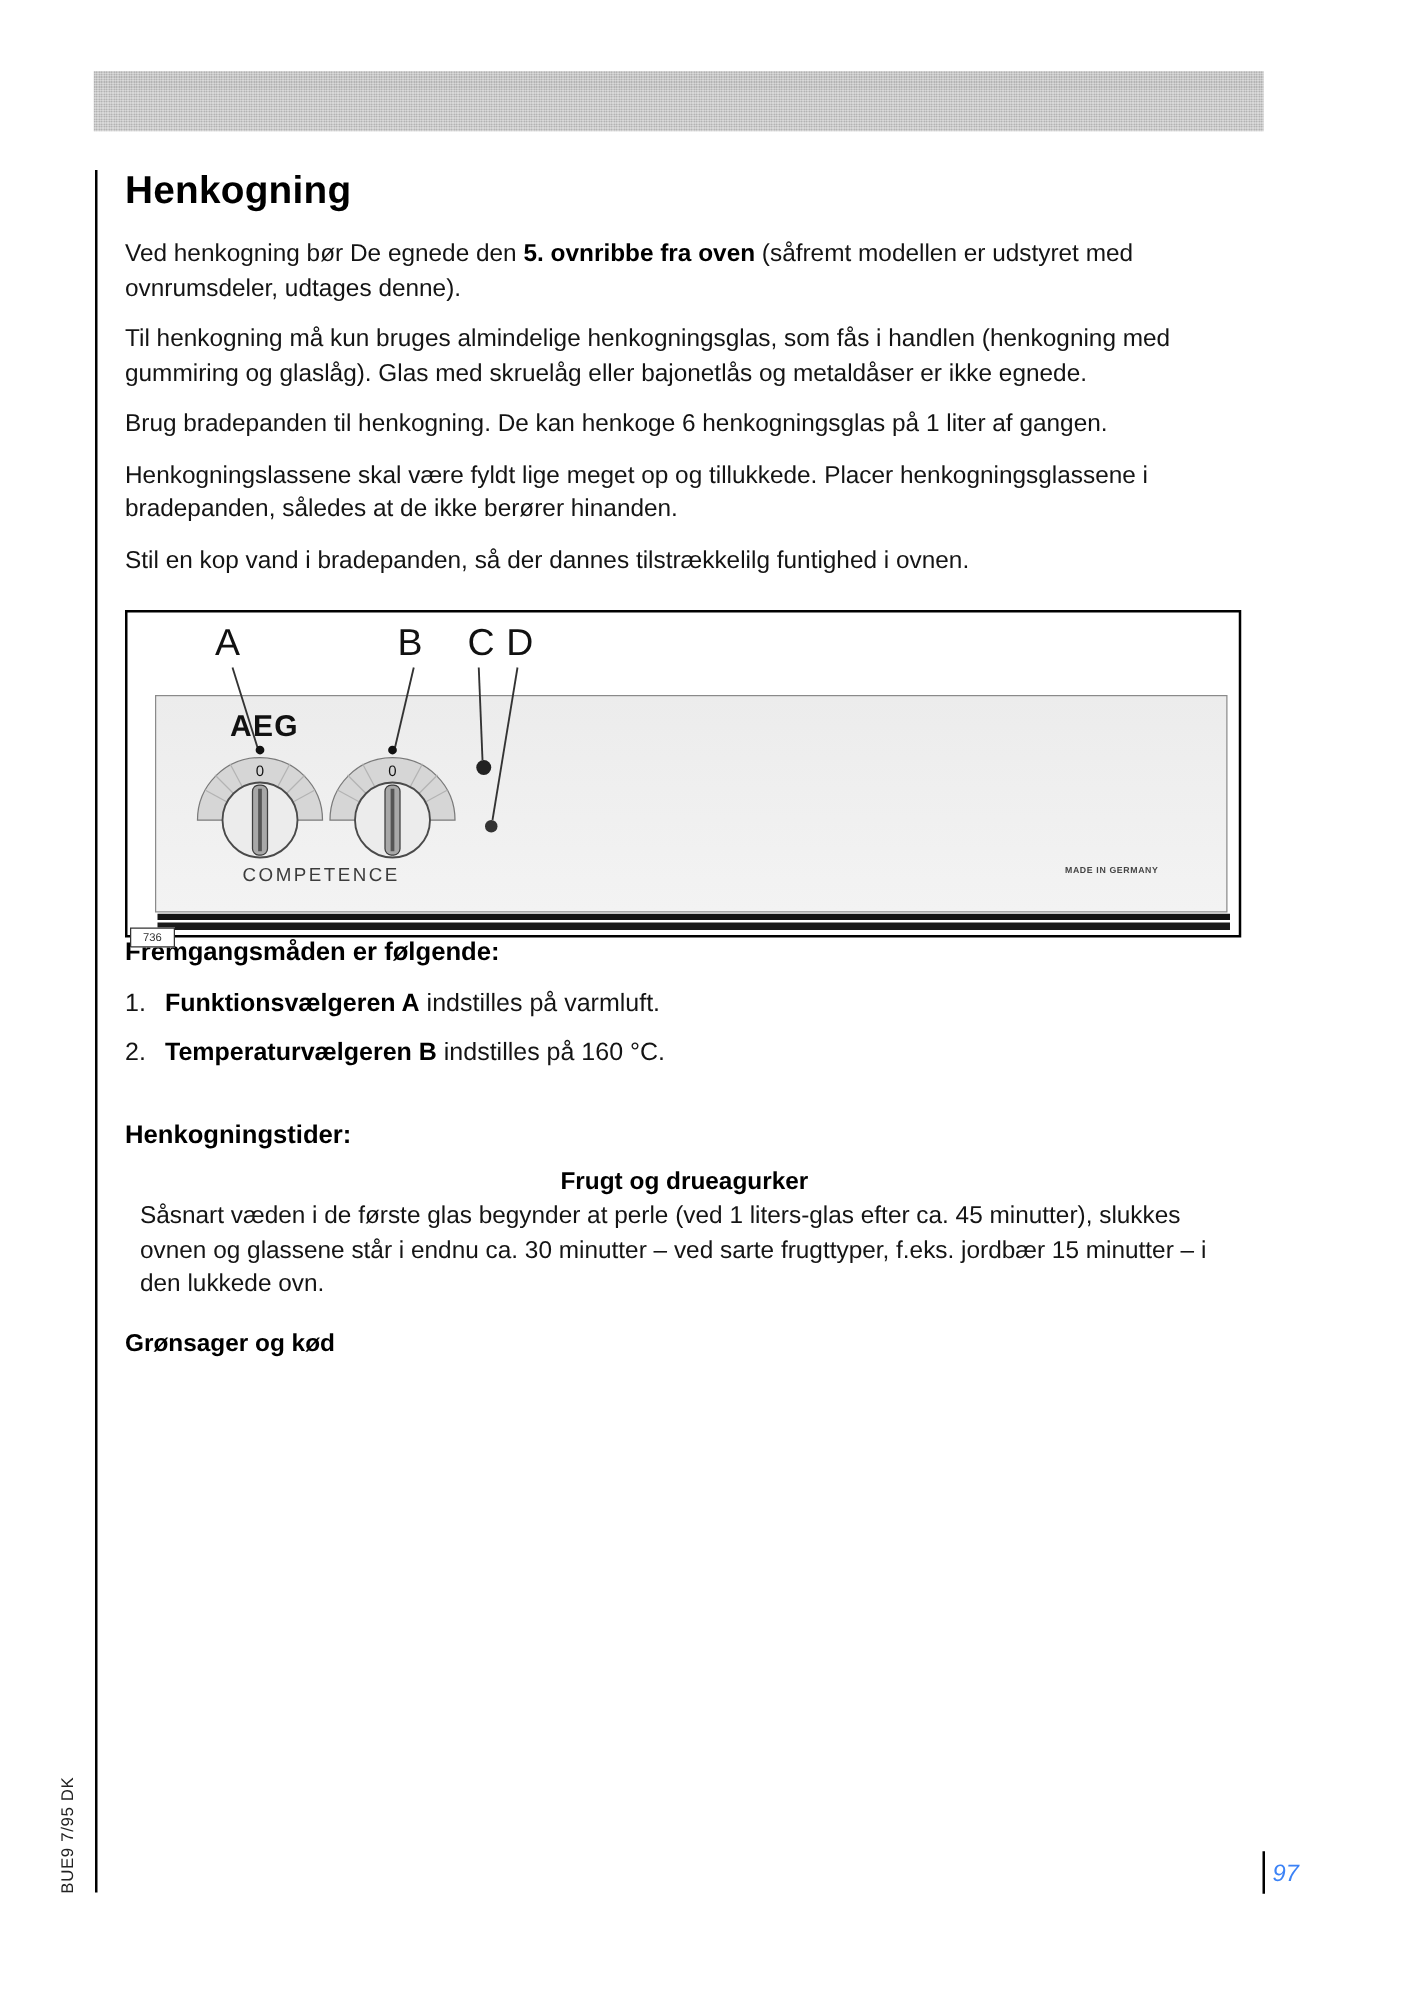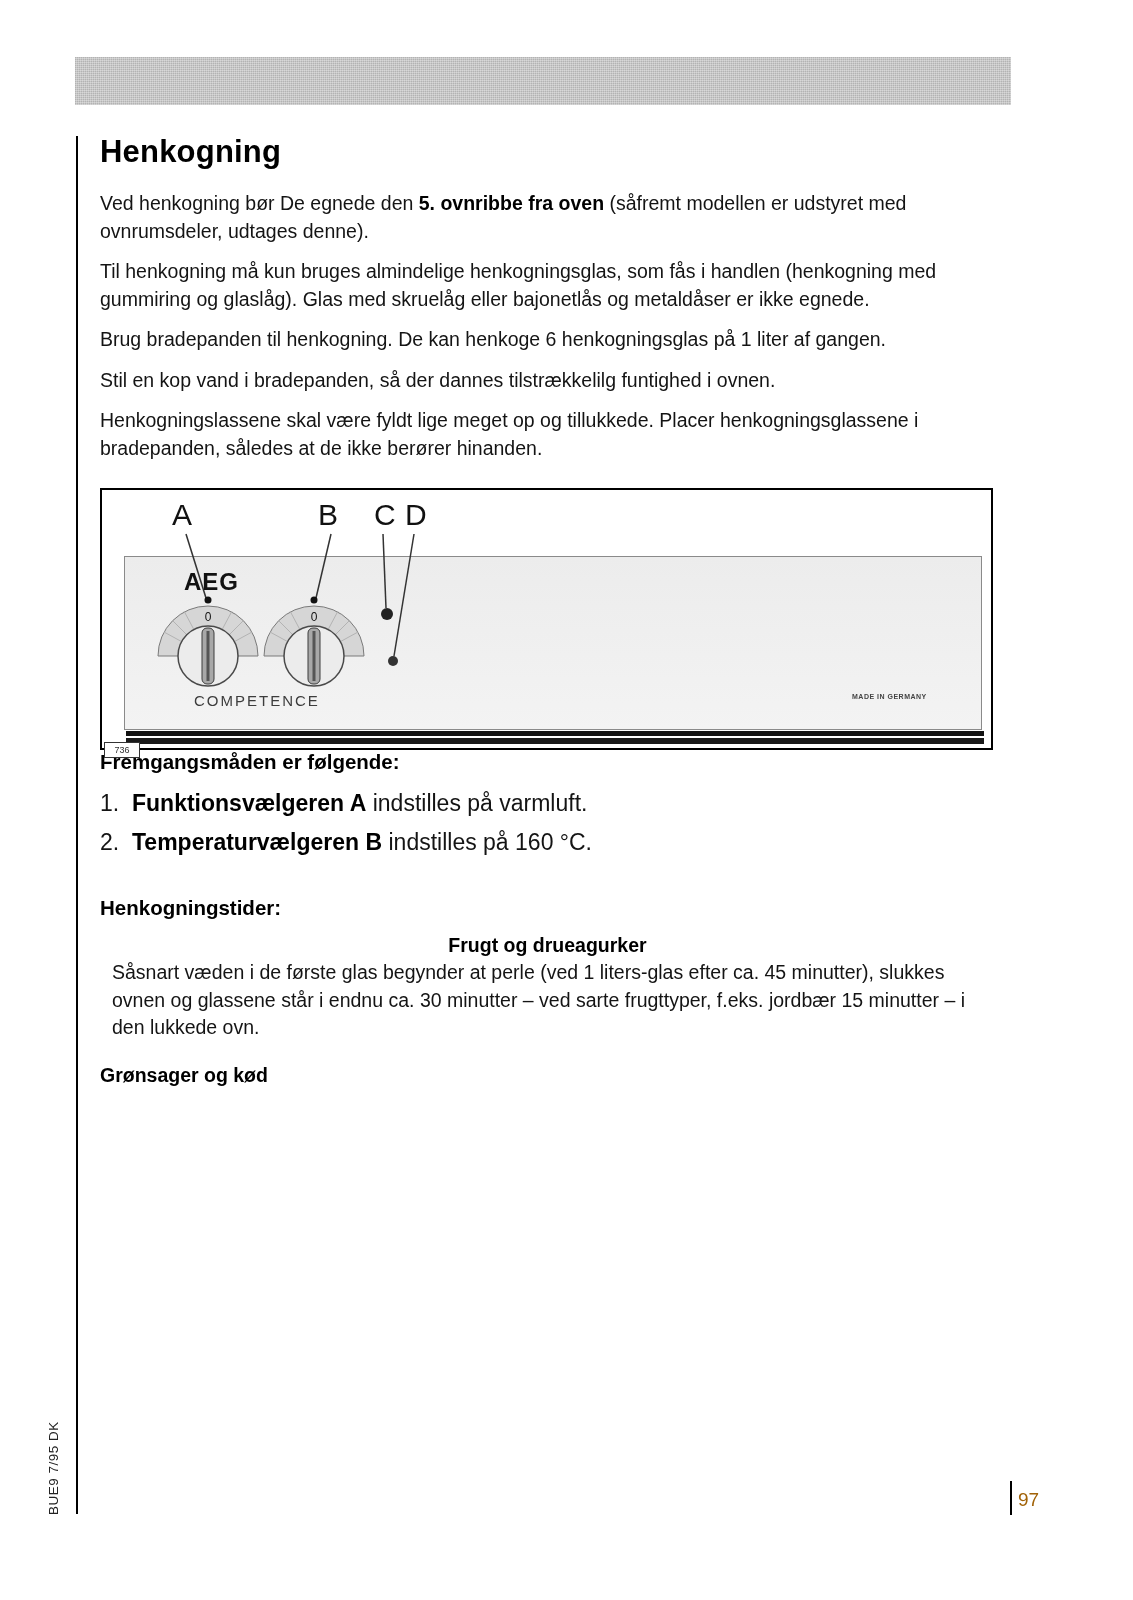--- a/index.html
+++ b/index.html
@@ -64,58 +64,58 @@
   .code-box {
     position:absolute; left:2px; top:252px; width:36px; height:16px;
     background:#fff; border:1px solid #333;
     font-size:9px; color:#333; text-align:center; line-height:14px; z-index:3;
   }
   .after-figure { margin-top:40px; }
   h2.section {
     font-size:20.5px; font-weight:bold; margin:0 0 16px 0;
   }
   .proc-item {
-    font-size:23px; line-height:27.5px; margin:0 0 11px 0; color:#141414;
+    font-size:20px; line-height:27.5px; margin:0 0 11px 0; color:#141414;
   }
   .proc-num { display:inline-block; width:32px; }
   .list-bold { font-weight:bold; }
   h2.times-heading { margin-top:40px; margin-bottom:14px; }
   h3.subsection {
     font-size:19.5px; font-weight:bold; margin:22px 0 2px 0;
   }
   h3.first-sub { margin-top:6px;text-align:center; }
   p.tight { margin-top:0;margin-left:12px; }
   .spine-label {
     position:absolute; left:46px; top:1515px;
     transform:rotate(-90deg); transform-origin:0 0;
     font-size:13.5px; color:#222; white-space:nowrap; letter-spacing:0.5px;
   }
   .pageno-rule {
     position:absolute; left:1010px; top:1481px; width:2px; height:34px; background:#000;
   }
   .pageno {
-    position:absolute; left:1018px; top:1489px; font-size:19px; color:#a16207;
+    position:absolute; left:1018px; top:1489px; font-size:19px; color:#3b82f6;font-style:italic;
   }
 </style>
 </head>
 <body>
 
 <div class="scan-band"></div>
 <div class="left-rule"></div>
 
 <div class="content">
 
   <h1 class="title">Henkogning</h1>
 
   <p class="body-text"><span>Ved henkogning bør De egnede den </span><b>5. ovnribbe fra oven</b><span> (såfremt modellen er udstyret med ovnrumsdeler, udtages denne).</span></p>
 
   <p class="body-text">Til henkogning må kun bruges almindelige henkogningsglas, som fås i handlen (henkogning med gummiring og glaslåg). Glas med skruelåg eller bajonetlås og metaldåser er ikke egnede.</p>
   <p class="body-text">Brug bradepanden til henkogning. De kan henkoge 6 henkogningsglas på 1 liter af gangen.</p>
+  <p class="body-text">Henkogningslassene skal være fyldt lige meget op og tillukkede. Placer henkogningsglassene i bradepanden, således at de ikke berører hinanden.</p>
   <p class="body-text">Stil en kop vand i bradepanden, så der dannes tilstrækkelilg funtighed i ovnen.</p>
-  <p class="body-text">Henkogningslassene skal være fyldt lige meget op og tillukkede. Placer henkogningsglassene i bradepanden, således at de ikke berører hinanden.</p>
 
   <div class="figure">
     <span class="fig-letter" style="left:70px">A</span>
     <span class="fig-letter" style="left:216px">B</span>
     <span class="fig-letter" style="left:272px">C</span>
     <span class="fig-letter" style="left:303px">D</span>
 
     <div class="panel"></div>
 
     <svg viewBox="0 0 893 262">

